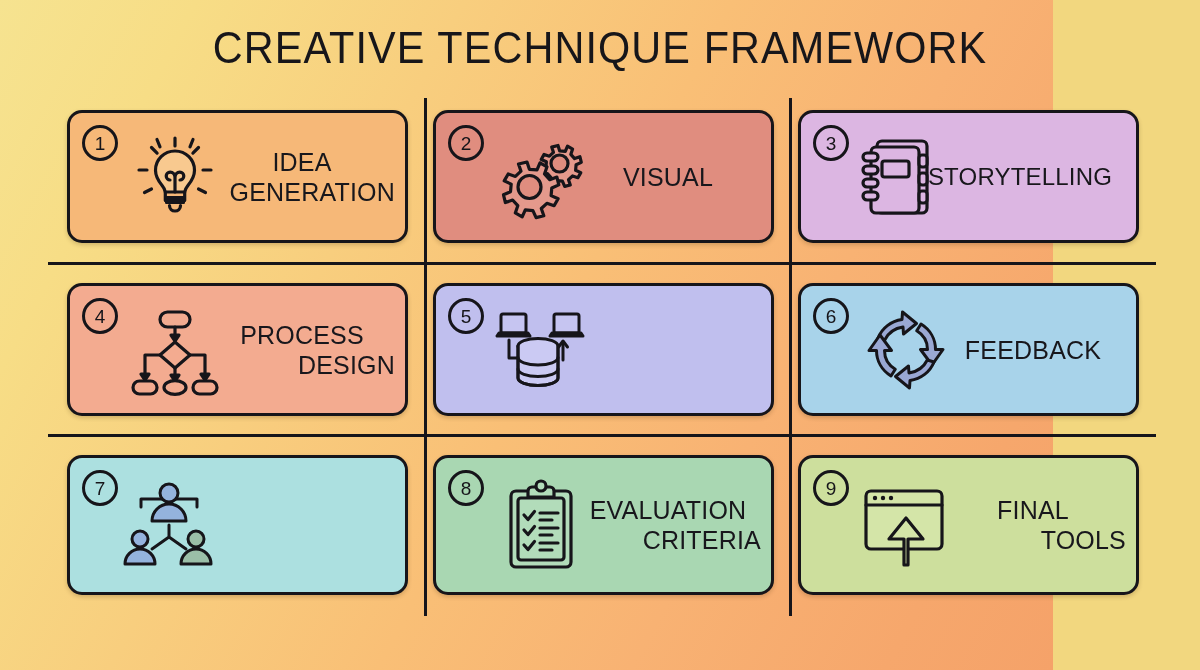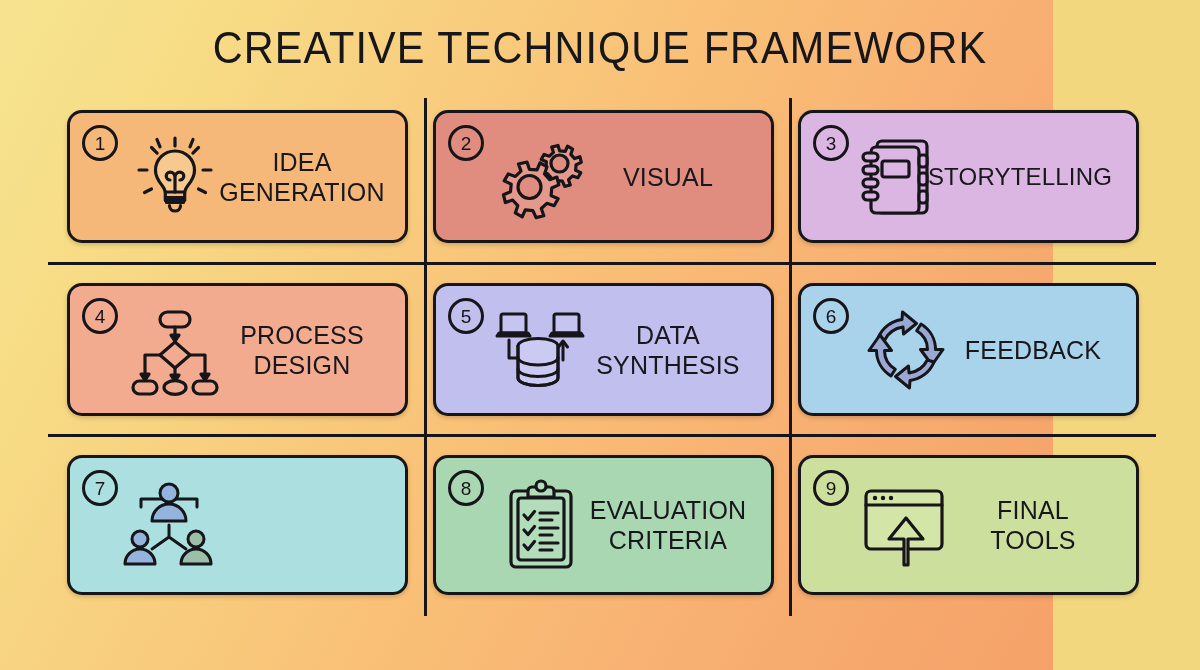--- a/index.html
+++ b/index.html
@@ -134,21 +134,21 @@
     right: 10px;
     top: 50%;
     transform: translateY(-50%);
     width: 186px;
     text-align: center;
     font-size: 25px;
     line-height: 30px;
     color: #18171c;
     letter-spacing: 0.2px;
   }
-  .card-label .l2 { display: block; }
+  .card-label .l2 { display: block; text-align: right; }
 
   
   .card.wide-label .card-label { width: 200px; right: 16px; font-size: 24px; }
   .card.wide-label .icon-wrap { left: 46px; }
 </style>
 </head>
 <body>
 
 <div class="poster">
 
@@ -258,24 +258,20 @@
           <path d="M72 58V40"></path>
           <path d="M67.5 45l4.5-6 4.5 6" fill="none"></path>
 
           <ellipse cx="47" cy="44" rx="20" ry="7.5" fill="#cbcaf3"></ellipse>
           <path d="M27 44v32c0 4.1 9 7.5 20 7.5s20-3.4 20-7.5V44" fill="#cbcaf3"></path>
           <path d="M27 44v32c0 4.1 9 7.5 20 7.5s20-3.4 20-7.5V44"></path>
           <path d="M27 55.5c0 4.1 9 7.5 20 7.5s20-3.4 20-7.5"></path>
           <path d="M27 67c0 4.1 9 7.5 20 7.5S67 71.1 67 67"></path>
         </svg>
       </div>
-      <div class="card-label">
-        <span>DATA</span>
-        <span class="l2">SYNTHESIS</span>
-      </div>
     </div>
 
     <div class="card col2 row1" style="background:#a8d3ea;">
       <div class="badge">6</div>
       <div class="icon-wrap">
         <svg width="96" height="96" viewBox="0 0 96 96" fill="none" stroke="#16151a" stroke-width="3" stroke-linecap="round" stroke-linejoin="round">
           <g fill="#9aa8d4">
 
             <path d="M20 36c4-10 13-17 24-18.5l.5-7.5 14 11.5-13 10.5-.5-7c-8 1.2-14.8 6-18.3 13z"></path>
 

